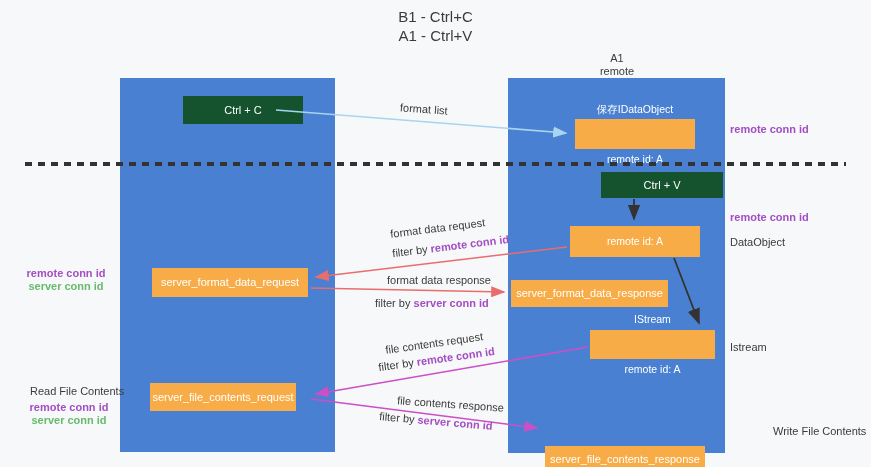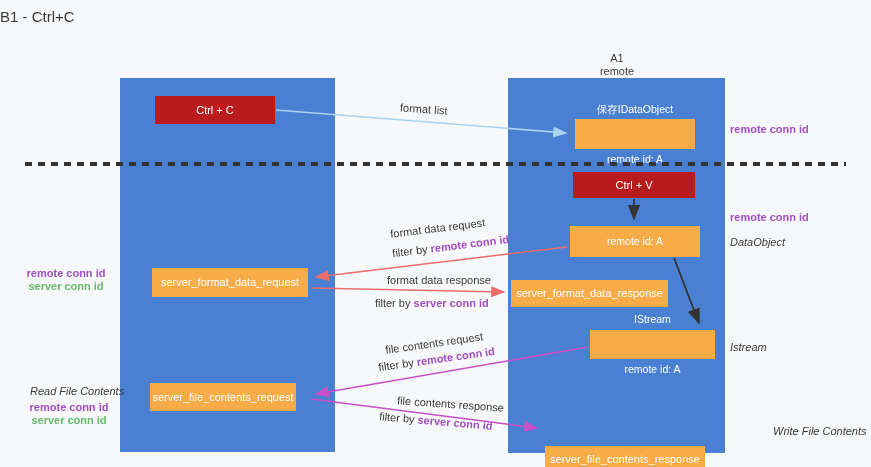--- a/index.html
+++ b/index.html
@@ -7,72 +7,73 @@
   .canvas {
     position: relative;
     width: 871px;
     height: 467px;
     background: #f7f8f9;
     font-family: "Liberation Sans", sans-serif;
     color: #3b3b3b;
     overflow: hidden;
   }
   .abs { position: absolute; }
-  .title-block { left: 0; right: 0; top: 7px; text-align: left; z-index: 5; }
+  .title-block { left: 0; right: 0; top: 7px; text-align: center; z-index: 5; }
   .title-line { font-size: 15px; line-height: 19px; color: #3b3b3b; }
 
   .lane-header { text-align: center; font-size: 11px; line-height: 13px; color: #3b3b3b; z-index: 5; }
 
   .lane { background: #4a80d2; z-index: 1; }
   .lane-b1 { left: 120px; top: 78px; width: 215px; height: 374px; }
   .lane-a1 { left: 508px; top: 78px; width: 217px; height: 375px; }
 
   .node {
     z-index: 3;
     color: #ffffff;
     font-size: 11px;
     text-align: center;
     display: flex;
     flex-direction: column;
     justify-content: center;
     line-height: 13px;
   }
-  .green { background: #b91c1c; }
+  .green { background: #14532d; margin-left: 28px; }
   .orange { background: #f8ac47; gap: 37px; }
 
   .box-ctrl-c  { left: 155px; top: 96px;  width: 120px; height: 28px; }
   .box-save    { left: 575px; top: 119px; width: 120px; height: 30px; font-size: 10.5px; }
   .box-ctrl-v  { left: 573px; top: 172px; width: 122px; height: 26px; }
   .box-getdata { left: 570px; top: 226px; width: 130px; height: 31px; font-size: 10.5px; }
   .box-sfdreq  { left: 152px; top: 268px; width: 156px; height: 29px; }
   .box-sfdresp { left: 511px; top: 280px; width: 157px; height: 27px; }
   .box-istream { left: 590px; top: 330px; width: 125px; height: 29px; font-size: 10.5px; }
   .box-sfcreq  { left: 150px; top: 383px; width: 146px; height: 28px; }
   .box-sfcresp { left: 545px; top: 417px; width: 160px; height: 27px; margin-top: 29px; }
 
   .side-label { font-size: 11px; line-height: 13px; z-index: 5; white-space: nowrap; }
   .purple { color: #a44ec4; font-weight: bold; }
   .greentxt { color: #67bb6c; font-weight: bold; }
-  .dark { color: #3b3b3b; font-style: italic; }
+  .dark { color: #3b3b3b; }
 
   .flow-label { font-size: 11px; line-height: 13px; z-index: 6; white-space: nowrap; color: #3b3b3b; }
   .rot-neg7 { transform: rotate(-7deg); }
   .rot-neg8 { transform: rotate(-8deg); }
   .rot-pos4 { transform: rotate(4deg); }
   .rot-pos5 { transform: rotate(5deg); }
 
   svg.overlay { position: absolute; left: 0; top: 0; z-index: 4; pointer-events: none; }
 </style>
 </head>
 <body>
 
 <div class="canvas">
 
   <div class="abs title-block">
     <div class="title-line">B1 - Ctrl+C</div>
+    <div class="title-line">A1 - Ctrl+V</div>
   </div>
 
   <div class="abs lane-header" style="left:567px; top:52px; width:100px;">
     <div>A1</div>
     <div>remote</div>
   </div>
 
   <div class="abs lane lane-b1"></div>
   <div class="abs lane lane-a1"></div>
 

